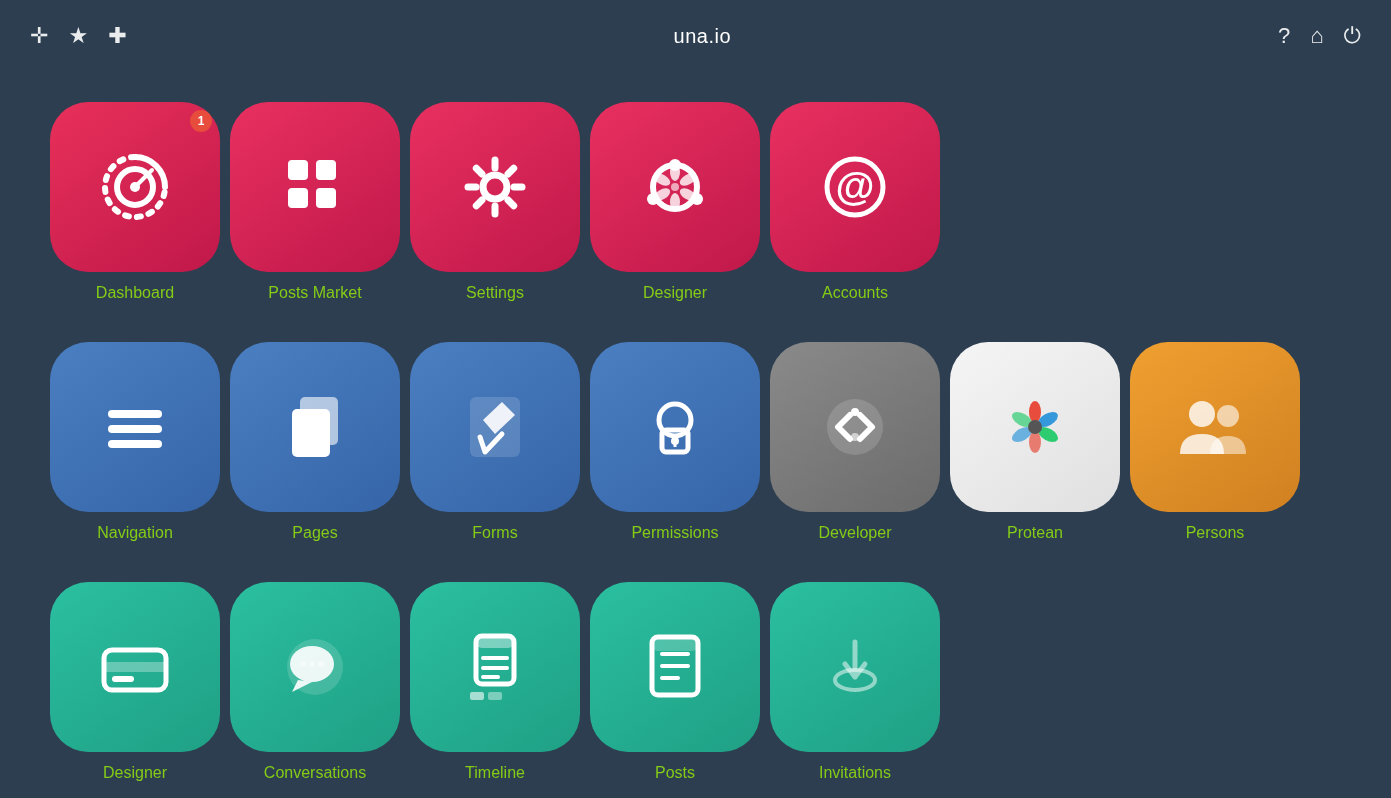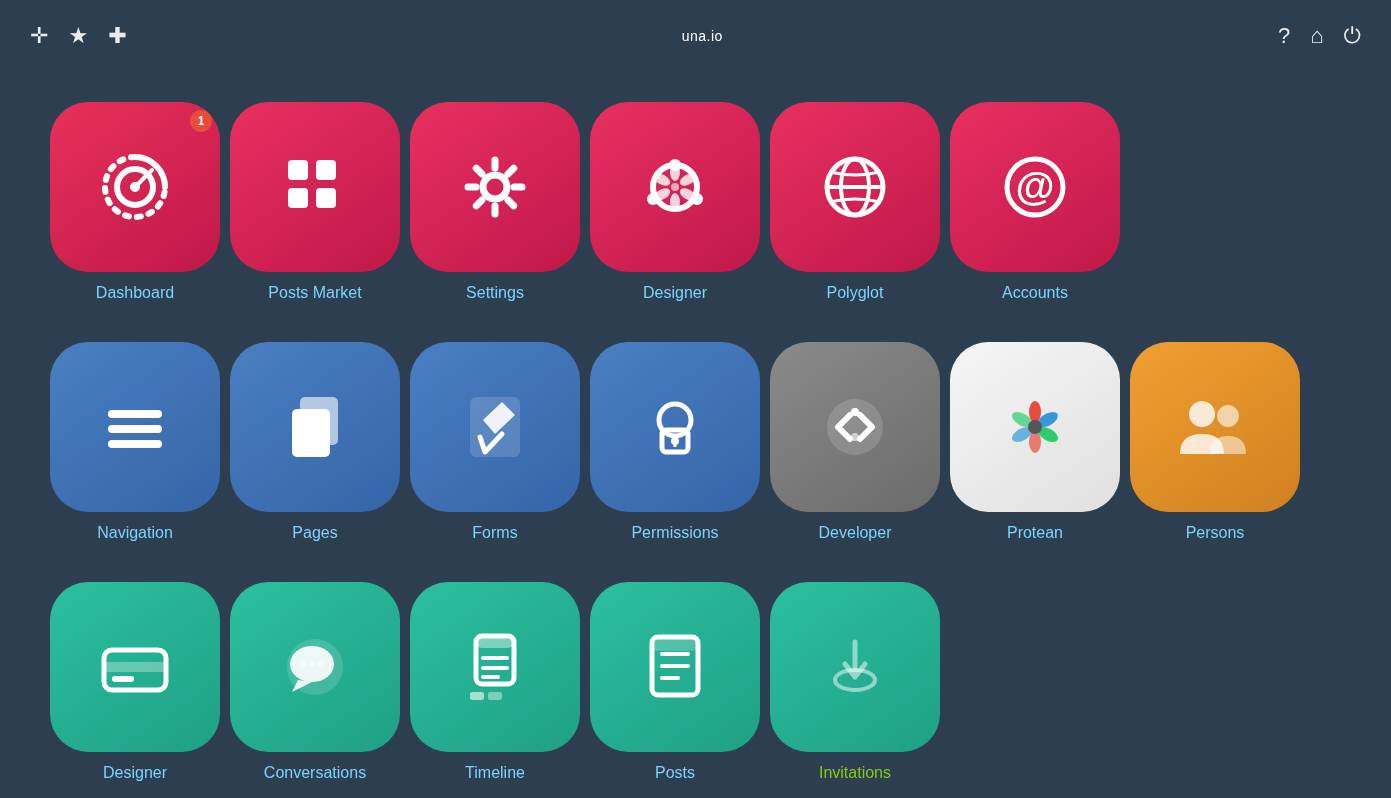--- a/index.html
+++ b/index.html
@@ -20,21 +20,21 @@
       padding: 0 30px;
       height: 72px;
       background: #2c3e50;
     }
     .header-left {
       display: flex;
       align-items: center;
       gap: 20px;
     }
     .header-title {
-      font-size: 14px;
+      font-size: 20px;
       font-weight: 400;
       color: #fff;
       letter-spacing: 0.5px;
     }
     .header-right {
       display: flex;
       align-items: center;
       gap: 20px;
     }
     .header-icon {
@@ -72,21 +72,21 @@
       height: 170px;
       border-radius: 38px;
       display: flex;
       align-items: center;
       justify-content: center;
       position: relative;
       font-size: 72px;
     }
     .app-label {
       font-size: 16px;
-      color: #7dd3fc;
+      color: #84cc16;
       text-align: center;
     }
     .app-label.dimmed {
       color: #84cc16;
     }
 
     
     .badge {
       position: absolute;
       top: 8px;
@@ -187,32 +187,20 @@
       <ellipse cx="45" cy="30" rx="5" ry="9" fill="rgba(255,255,255,0.8)" transform="rotate(240 45 45)"></ellipse>
       <ellipse cx="45" cy="30" rx="5" ry="9" fill="rgba(255,255,255,0.8)" transform="rotate(300 45 45)"></ellipse>
     </svg>
         </div>
         <span class="app-label">Designer</span>
       </div>
       <div class="app-item">
         <div class="app-icon bg-pink">
           <svg viewBox="0 0 90 90" fill="none" xmlns="http://www.w3.org/2000/svg">
       <circle cx="45" cy="45" r="28" stroke="white" stroke-width="5" fill="none"></circle>
-      <ellipse cx="45" cy="45" rx="14" ry="28" stroke="white" stroke-width="4" fill="none"></ellipse>
-      <line x1="17" y1="45" x2="73" y2="45" stroke="white" stroke-width="4"></line>
-      <path d="M20 30 Q45 36 70 30" stroke="white" stroke-width="3" fill="none"></path>
-      <path d="M20 60 Q45 54 70 60" stroke="white" stroke-width="3" fill="none"></path>
-    </svg>
-        </div>
-        <span class="app-label">Polyglot</span>
-      </div>
-      <div class="app-item">
-        <div class="app-icon bg-pink">
-          <svg viewBox="0 0 90 90" fill="none" xmlns="http://www.w3.org/2000/svg">
-      <circle cx="45" cy="45" r="28" stroke="white" stroke-width="5" fill="none"></circle>
       <text x="45" y="58" text-anchor="middle" font-size="40" fill="white" font-weight="bold">@</text>
     </svg>
         </div>
         <span class="app-label">Accounts</span>
       </div>
     </div>
     <div class="apps-row">
       <div class="app-item">
         <div class="app-icon bg-blue">
           <svg viewBox="0 0 90 90" fill="none" xmlns="http://www.w3.org/2000/svg">

